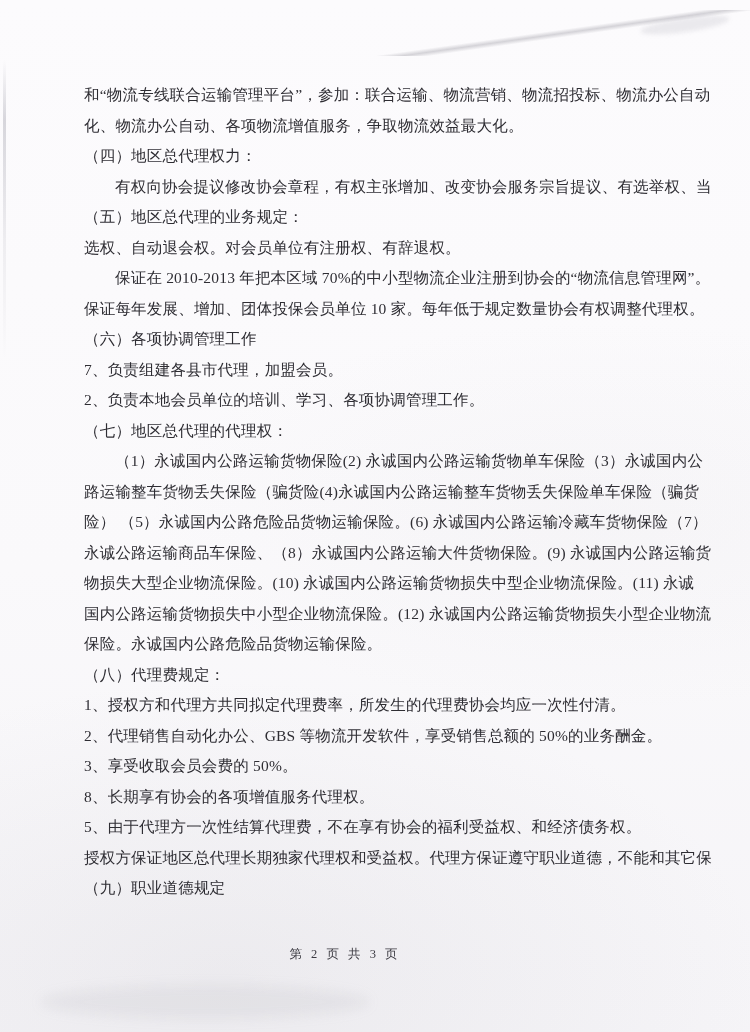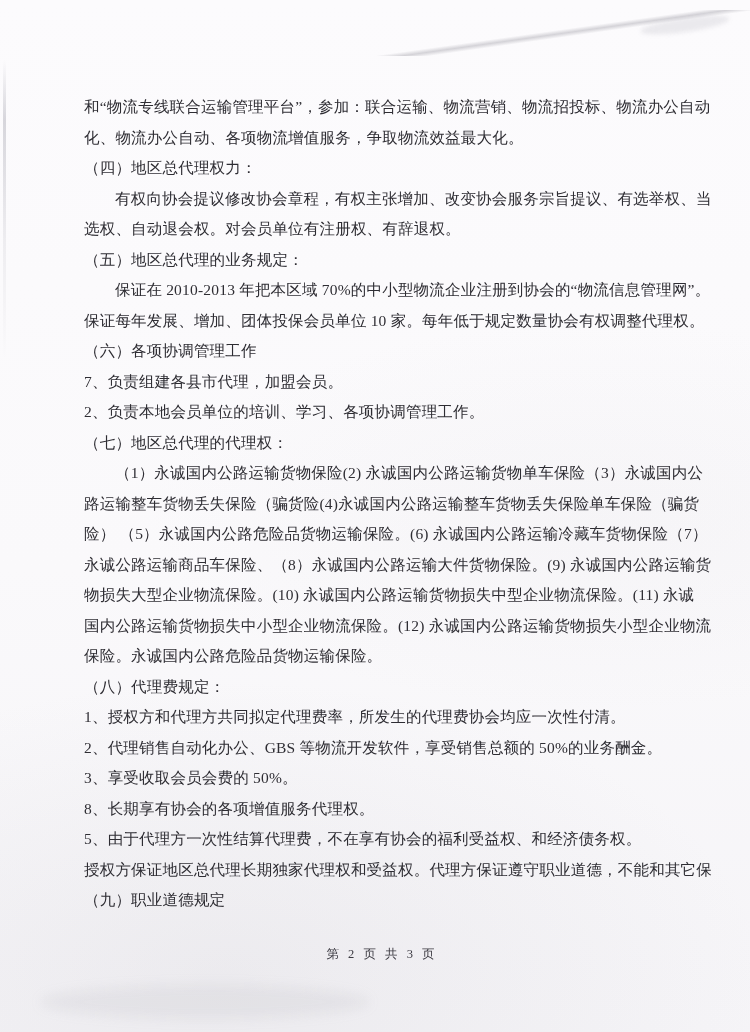--- a/index.html
+++ b/index.html
@@ -51,21 +51,21 @@
     left: 40px; top: 985px;
     width: 330px; height: 34px;
     background: rgba(150,148,158,0.10);
     border-radius: 50%;
     filter: blur(6px);
   }
   
   .doc {
     position: absolute;
     left: 84px;
-    top: 92px;
+    top: 80px;
     width: 624px;
     color: #2e2d33;
     font-size: 15.5px;
     letter-spacing: 0.2px;
   }
   .line {
     height: 30.5px;
     line-height: 30.5px;
     white-space: nowrap;
   }
@@ -74,21 +74,20 @@
   }
   .footer {
     position: absolute;
     left: 0;
     top: 946px;
     width: 690px;
     text-align: center;
     font-size: 12.5px;
     letter-spacing: 3px;
     color: #3a3940;
-    margin-left: 37px;
   }
 </style>
 </head>
 <body>
 
 <div class="paper">
   <div class="artifact edge-line-left"></div>
   <div class="artifact streak-top"></div>
   <div class="artifact smudge-top"></div>
   <div class="artifact blotch-bottom"></div>
@@ -100,24 +99,24 @@
       <div class="line indent-0">
     <span>化、物流办公自动、各项物流增值服务，争取物流效益最大化。</span>
   </div>
       <div class="line indent-0">
     <span>（四）地区总代理权力：</span>
   </div>
       <div class="line indent-1">
     <span>有权向协会提议修改协会章程，有权主张增加、改变协会服务宗旨提议、有选举权、当</span>
   </div>
       <div class="line indent-0">
-    <span>选权、自动退会权。对会员单位有注册权、有辞退权。</span>
+    <span>（五）地区总代理的业务规定：</span>
   </div>
       <div class="line indent-0">
-    <span>（五）地区总代理的业务规定：</span>
+    <span>选权、自动退会权。对会员单位有注册权、有辞退权。</span>
   </div>
       <div class="line indent-1">
     <span>保证在 2010-2013 年把本区域 70%的中小型物流企业注册到协会的“物流信息管理网”。</span>
   </div>
       <div class="line indent-0">
     <span>保证每年发展、增加、团体投保会员单位 10 家。每年低于规定数量协会有权调整代理权。</span>
   </div>
       <div class="line indent-0">
     <span>（六）各项协调管理工作</span>
   </div>

